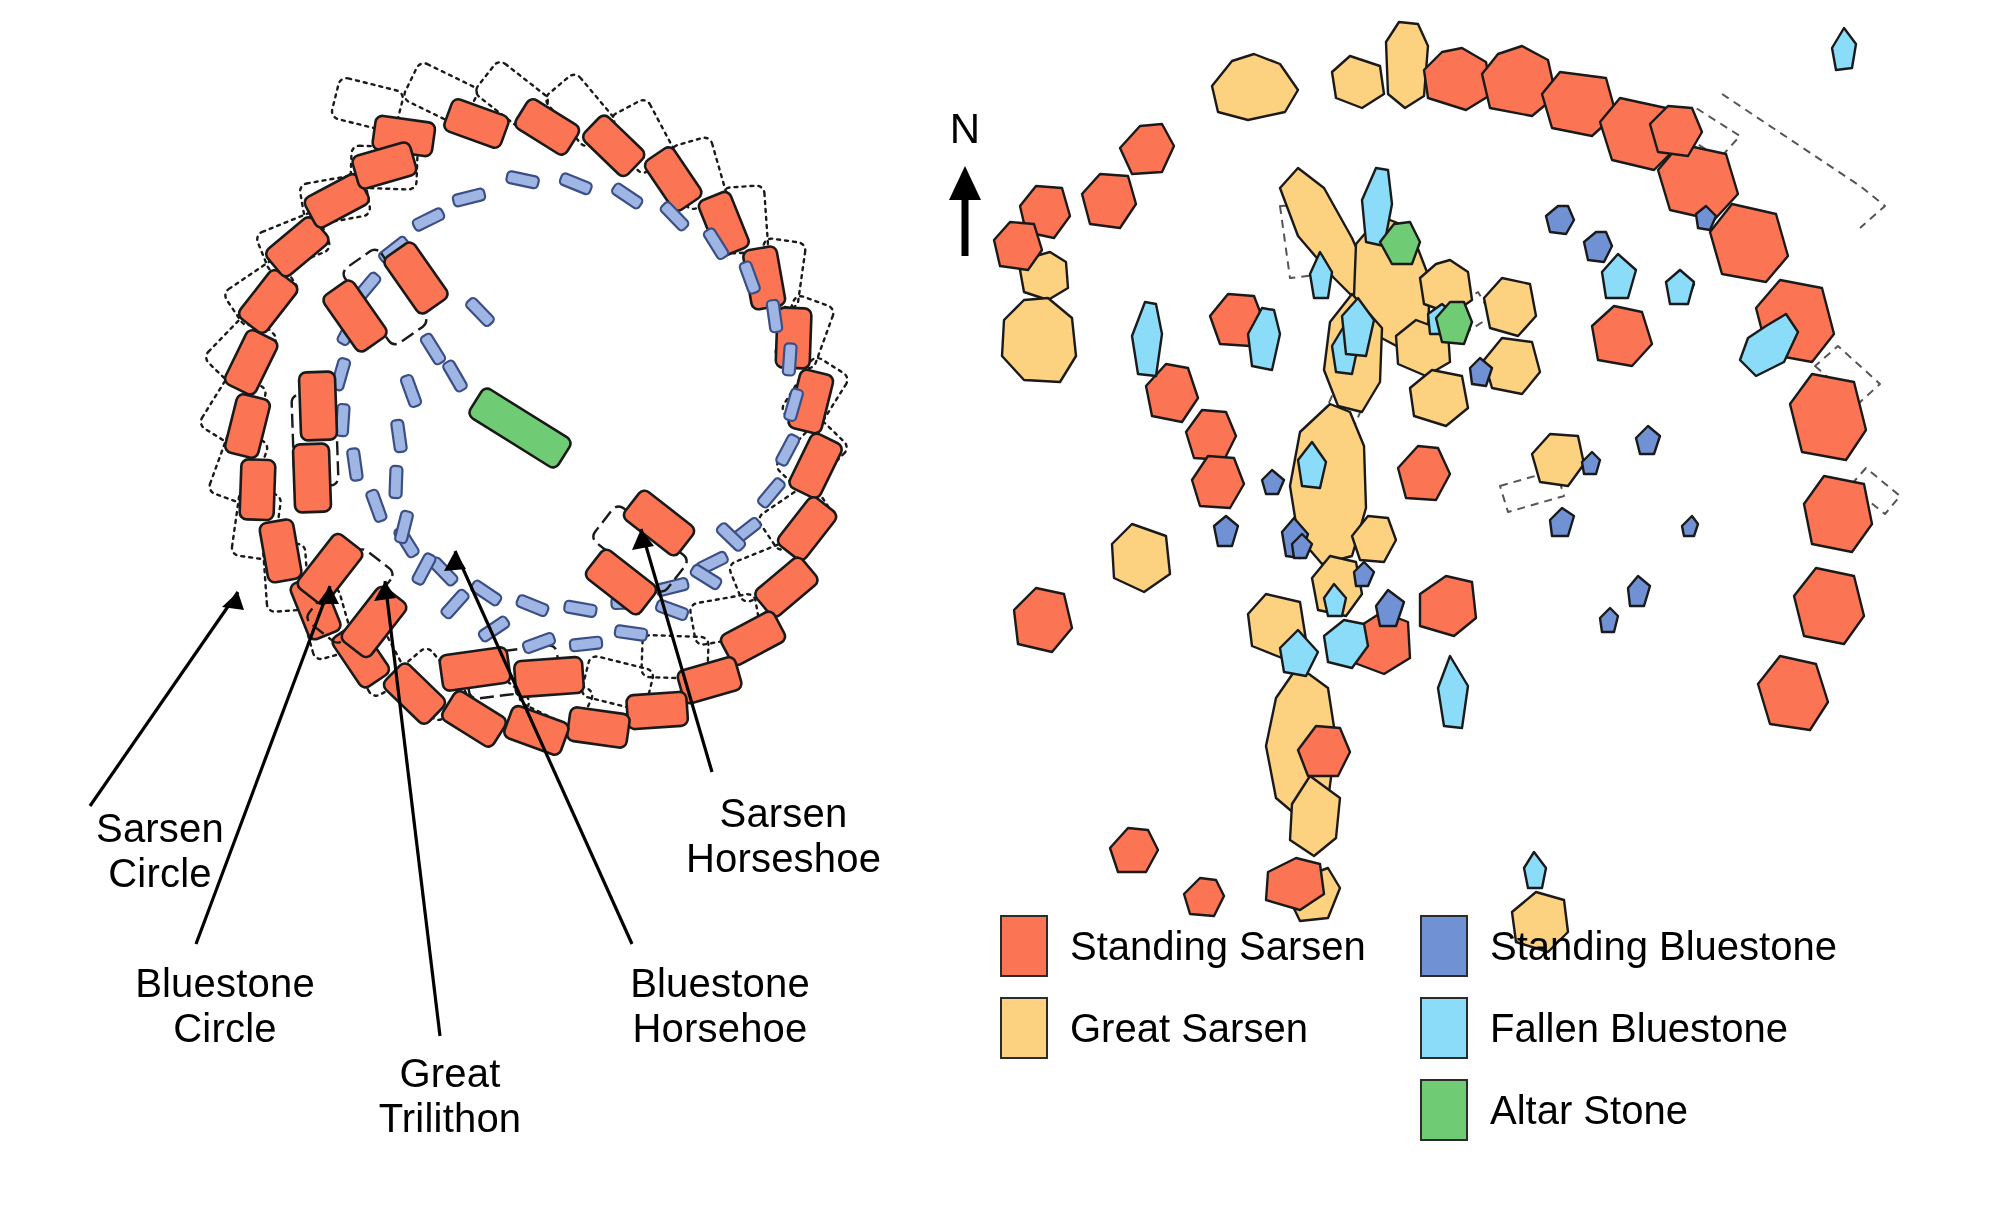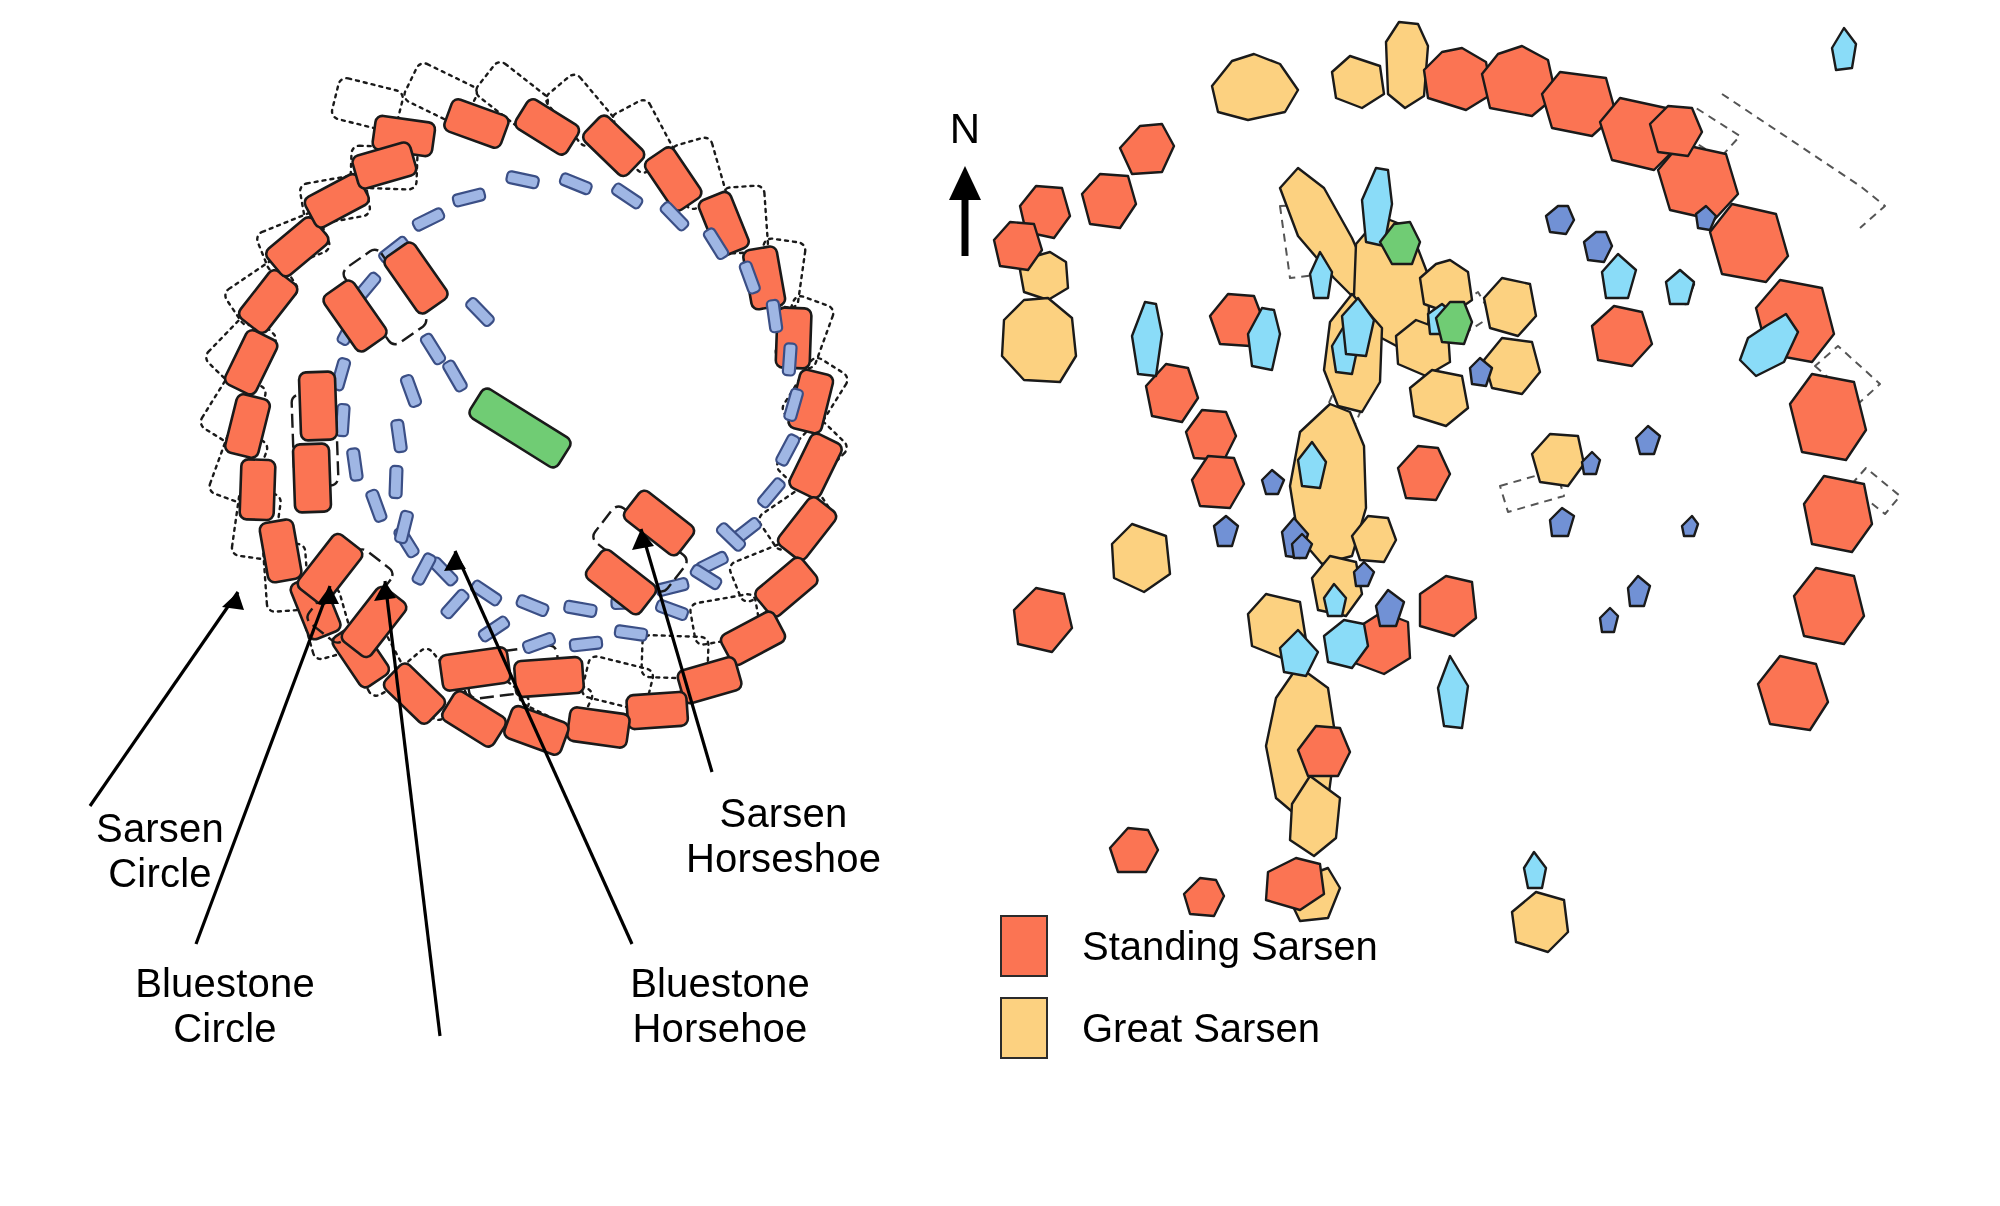--- a/index.html
+++ b/index.html
@@ -23,21 +23,21 @@
   #compass svg{position:absolute;left:0;top:52px;}
 
   
   #legend{position:absolute;left:1000px;top:905px;width:1000px;height:250px;}
   .legend-col{position:absolute;top:0;}
   #legend-col-left{left:0;}
   #legend-col-right{left:420px;}
   .legend-row{display:flex;align-items:center;height:82px;}
   .swatch{width:44px;height:58px;border:2px solid #2b2b2b;flex:0 0 auto;}
   .swatch.lintel{background:#ffffff;border:2px dotted #2b2b2b;}
-  .legend-label{margin-left:34px;font-size:40px;white-space:nowrap;}
+  .legend-label{margin-left:22px;font-size:40px;white-space:nowrap;}
 </style>
 </head>
 <body>
 
 <div id="root">
 
   <div class="panel" id="schematic-panel">
     <svg width="980" height="800" viewBox="0 0 980 800">
       <defs>
         <g id="sc-stone">
@@ -445,20 +445,22 @@
         <polygon points="385,565 374,585 396,582" fill="#000" stroke="none"></polygon>
         <polygon points="455,535 444,555 466,553" fill="#000" stroke="none"></polygon>
         <polygon points="641,513 632,534 654,530" fill="#000" stroke="none"></polygon>
       </g>
     </svg>
 
     <div class="lbl" style="left:60px;top:790px;width:200px;">Sarsen
 Circle</div>
     <div class="lbl" style="left:110px;top:945px;width:230px;">Bluestone
 Circle</div>
+    <div class="lbl" style="left:355px;top:1035px;width:190px;">Great
+Trilithon</div>
     <div class="lbl" style="left:600px;top:945px;width:240px;">Bluestone
 Horsehoe</div>
     <div class="lbl" style="left:676px;top:775px;width:215px;">Sarsen
 Horseshoe</div>
   </div>
 
   <div id="compass">
     <div class="n">N</div>
     <svg width="120" height="100" viewBox="0 0 120 100">
       <line x1="60" y1="96" x2="60" y2="26" stroke="#000" stroke-width="7"></line>
@@ -592,15 +594,29 @@
     <div class="legend-col" id="legend-col-left">
       <div class="legend-row">
         <div class="swatch" style="background:#FB7453;"></div>
         <div class="legend-label">Standing Sarsen</div>
       </div>
       <div class="legend-row">
         <div class="swatch" style="background:#FCD180;"></div>
         <div class="legend-label">Great Sarsen</div>
       </div>
     </div>
+    <div class="legend-col" id="legend-col-right">
+      <div class="legend-row">
+        <div class="swatch" style="background:#7191D5;"></div>
+        <div class="legend-label">Standing Bluestone</div>
+      </div>
+      <div class="legend-row">
+        <div class="swatch" style="background:#8ADCF8;"></div>
+        <div class="legend-label">Fallen Bluestone</div>
+      </div>
+      <div class="legend-row">
+        <div class="swatch" style="background:#70CC74;"></div>
+        <div class="legend-label">Altar Stone</div>
+      </div>
+    </div>
   </div>
 
 </div>
 
 </body></html>

